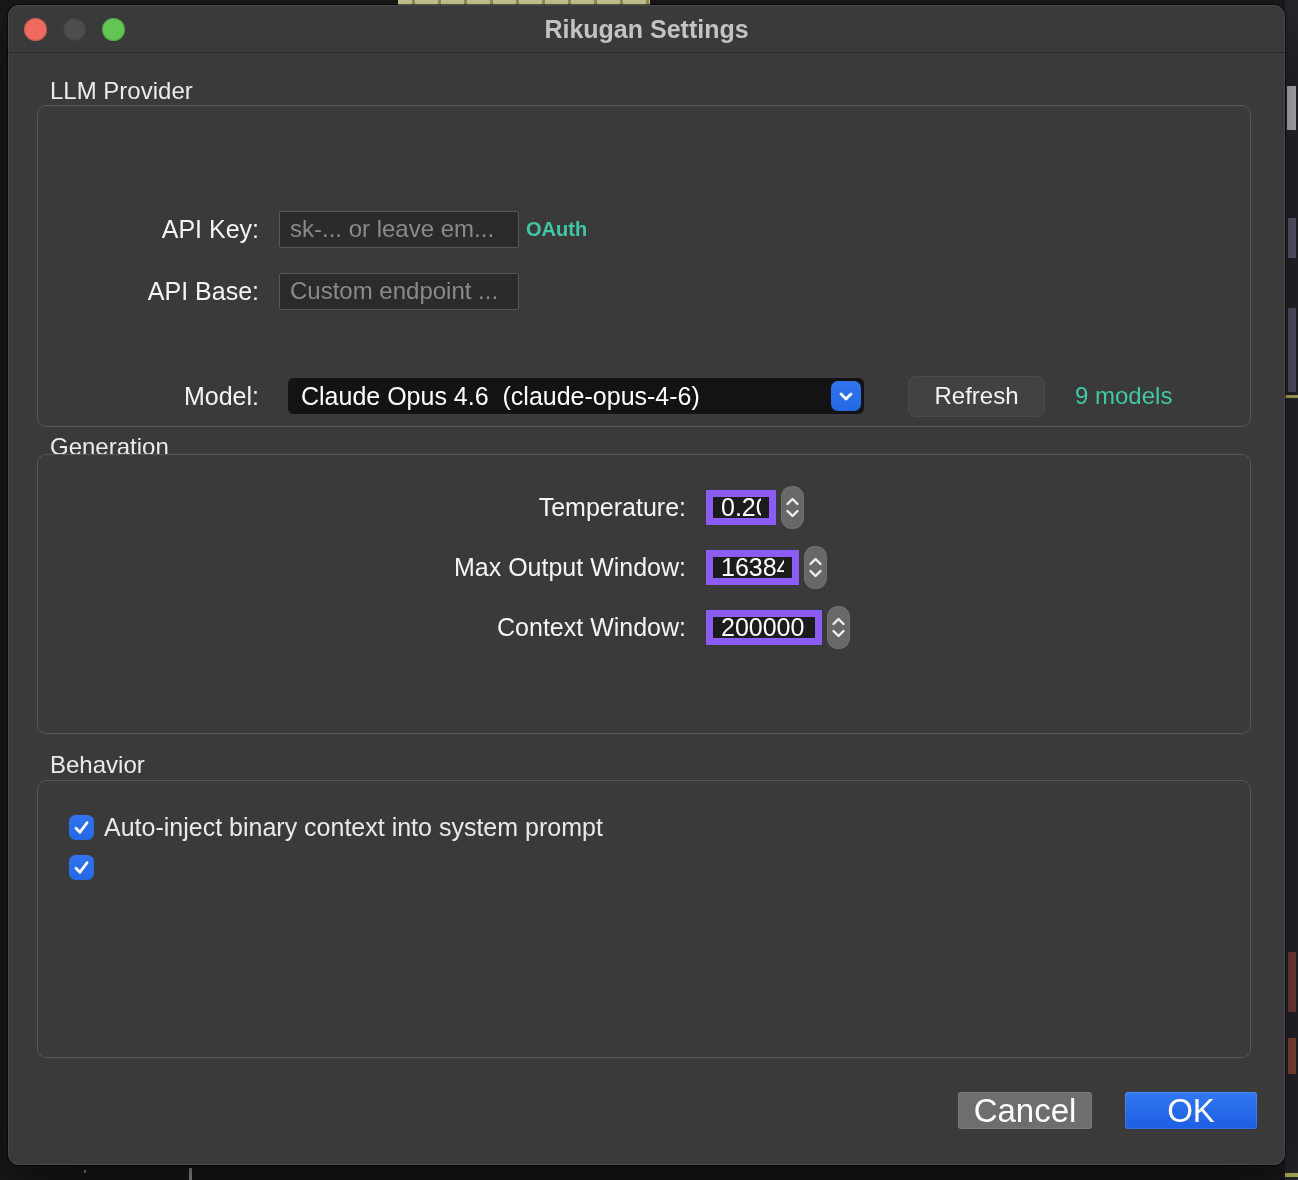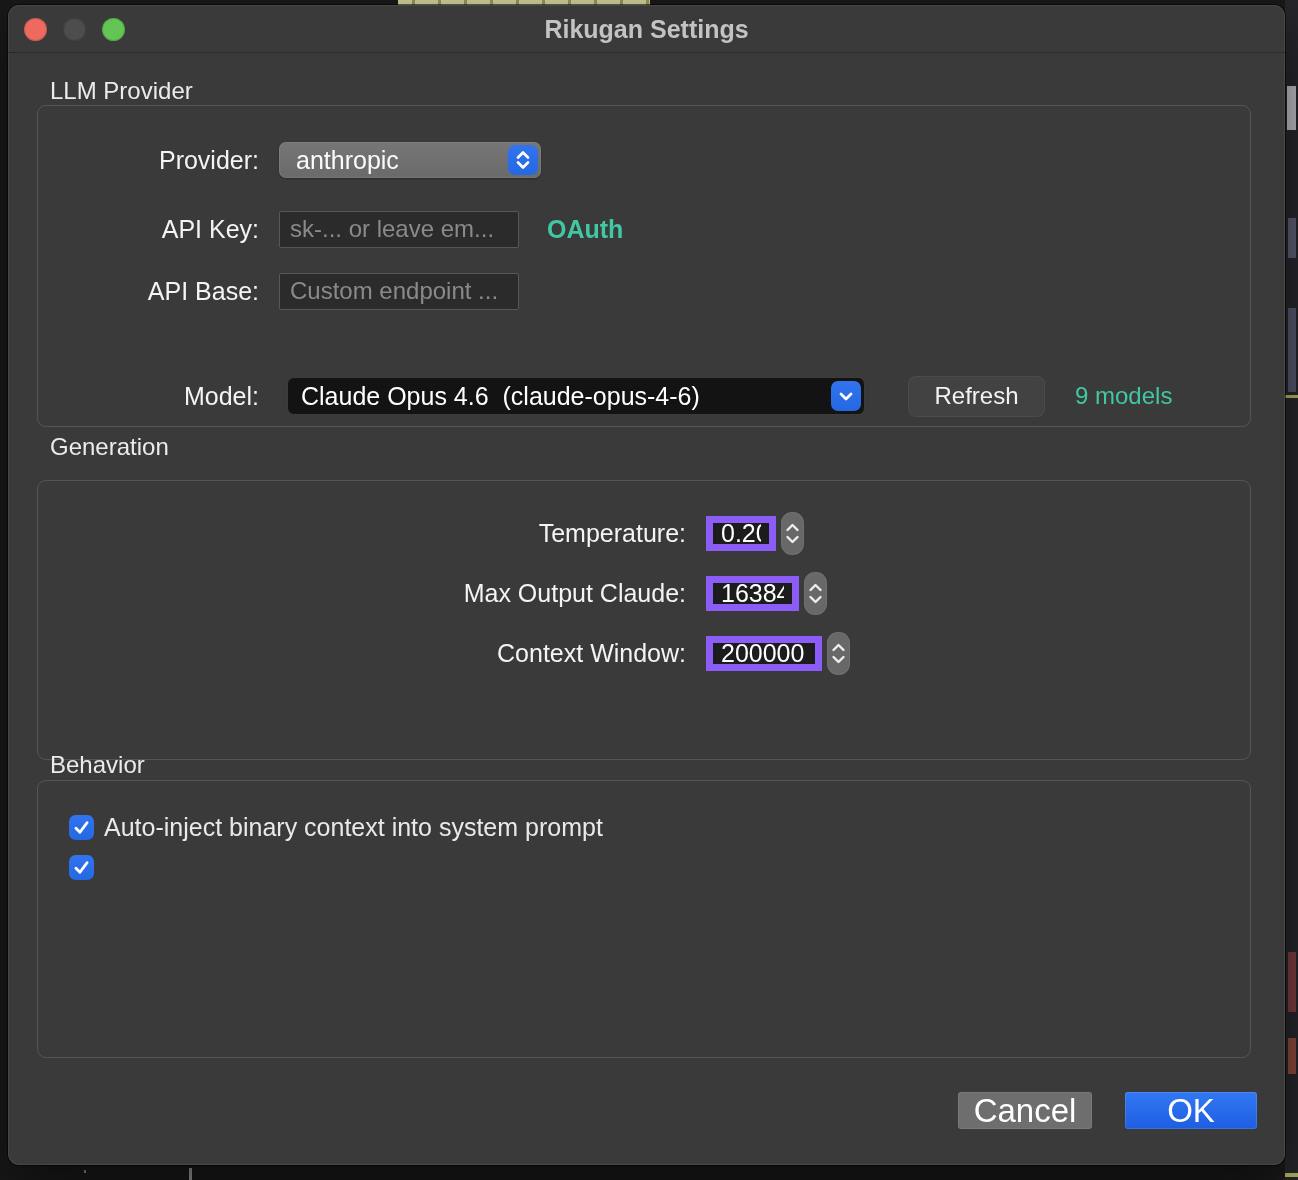--- a/index.html
+++ b/index.html
@@ -39,21 +39,21 @@
   .light.gray  { background:#4d4d4d; }
   .light.green { background:#62c554; }
   .win-title { position:absolute; left:0; right:0; top:0; height:48px; line-height:48px;
     text-align:center; font-size:25px; font-weight:bold; color:#c3c3c3; }
 
   
   .section-label { position:absolute; left:42px; font-size:24px; color:#ebebeb; }
   .lbl-1 { top:72px; } .lbl-2 { top:428px; } .lbl-3 { top:746px; }
   .box { position:absolute; left:29px; width:1214px; border:1px solid #555555; border-radius:9px; }
   .box1 { top:100px; height:322px; }
-  .box2 { top:475px; height:280px; }
+  .box2 { top:449px; height:280px; }
   .box3 { top:775px; height:278px; }
 
   .row { position:absolute; left:0; right:0; height:42px; display:flex; align-items:center; }
   .row-label { width:221px; text-align:right; font-size:25px; color:#f4f4f4; flex:0 0 221px; }
   .gap { width:20px; flex:0 0 20px; }
 
   
   .r-provider { top:33px; } .r-apikey { top:102px; } .r-apibase { top:164px; } .r-model { top:235px;margin-top:34px; }
 
   .popup {
@@ -66,21 +66,21 @@
   .cap {
     position:absolute; right:3px; top:3px; width:30px; height:30px; border-radius:7px;
     background:linear-gradient(var(--accent-light),var(--accent));
     display:flex; align-items:center; justify-content:center;
   }
   .txtfield {
     width:240px; height:37px; background:#2b2b2b; border:1px solid #575757; border-radius:2px;
     font-family:inherit; font-size:24px; color:#e8e8e8; padding:0 10px; outline:none;
   }
   .txtfield::placeholder { color:#8a8a8a; }
-  .oauth { margin-left:28px; font-size:25px; font-weight:bold; color:var(--teal); cursor:default; }
+  .oauth { margin-left:7px; font-size:20px; font-weight:bold; color:var(--teal); cursor:default; }
 
   .combo {
     position:relative; width:578px; height:38px; border-radius:7px;
     background:#131313; border:1px solid #3c3c3c;
     display:flex; align-items:center; padding-left:13px; margin-left:8px; cursor:default;
   }
   .combo-value { font-size:25px; color:#ffffff; white-space:pre; }
   .combo .cap { right:3px; top:3px; }
   .refresh-btn {
     margin-left:43px; width:137px; height:41px; border:none; border-radius:8px;
@@ -145,33 +145,20 @@
       <div class="light red"></div>
       <div class="light gray"></div>
       <div class="light green"></div>
     </div>
     <div class="win-title">Rikugan Settings</div>
   </div>
 
   <div class="section-label lbl-1">LLM Provider</div>
   <div class="box box1">
 
-    <div class="row r-provider">
-      <div class="row-label">Provider:</div>
-      <div class="gap"></div>
-      <div class="popup">
-        <span class="popup-value">anthropic</span>
-        <span class="cap">
-          <svg width="20" height="22" viewBox="0 0 20 22">
-            <polyline points="5,8.5 10,3.5 15,8.5" fill="none" stroke="#fff" stroke-width="2.6" stroke-linecap="round" stroke-linejoin="round"></polyline>
-            <polyline points="5,13.5 10,18.5 15,13.5" fill="none" stroke="#fff" stroke-width="2.6" stroke-linecap="round" stroke-linejoin="round"></polyline>
-          </svg>
-        </span>
-      </div>
-    </div>
 
     <div class="row r-apikey">
       <div class="row-label">API Key:</div>
       <div class="gap"></div>
       <input class="txtfield" type="text" placeholder="sk-... or leave em..." style="">
       <span class="oauth">OAuth</span>
     </div>
 
     <div class="row r-apibase">
       <div class="row-label">API Base:</div>
@@ -206,21 +193,21 @@
         <svg width="15" height="9" viewBox="0 0 15 9">
             <polyline points="2.5,7 7.5,2 12.5,7" fill="none" stroke="#eee" stroke-width="2.4" stroke-linecap="round" stroke-linejoin="round"></polyline>
           </svg>
         <svg width="15" height="9" viewBox="0 0 15 9">
             <polyline points="2.5,2 7.5,7 12.5,2" fill="none" stroke="#eee" stroke-width="2.4" stroke-linecap="round" stroke-linejoin="round"></polyline>
           </svg>
       </div>
     </div>
 
     <div class="row g-row g2">
-      <div class="row-label">Max Output Claude:</div>
+      <div class="row-label">Max Output Window:</div>
       <div class="gap"></div>
       <input class="numfield w-tok" type="text" value="16384" style="">
       <div class="stepper">
         <svg width="15" height="9" viewBox="0 0 15 9">
             <polyline points="2.5,7 7.5,2 12.5,7" fill="none" stroke="#eee" stroke-width="2.4" stroke-linecap="round" stroke-linejoin="round"></polyline>
           </svg>
         <svg width="15" height="9" viewBox="0 0 15 9">
             <polyline points="2.5,2 7.5,7 12.5,2" fill="none" stroke="#eee" stroke-width="2.4" stroke-linecap="round" stroke-linejoin="round"></polyline>
           </svg>
       </div>

